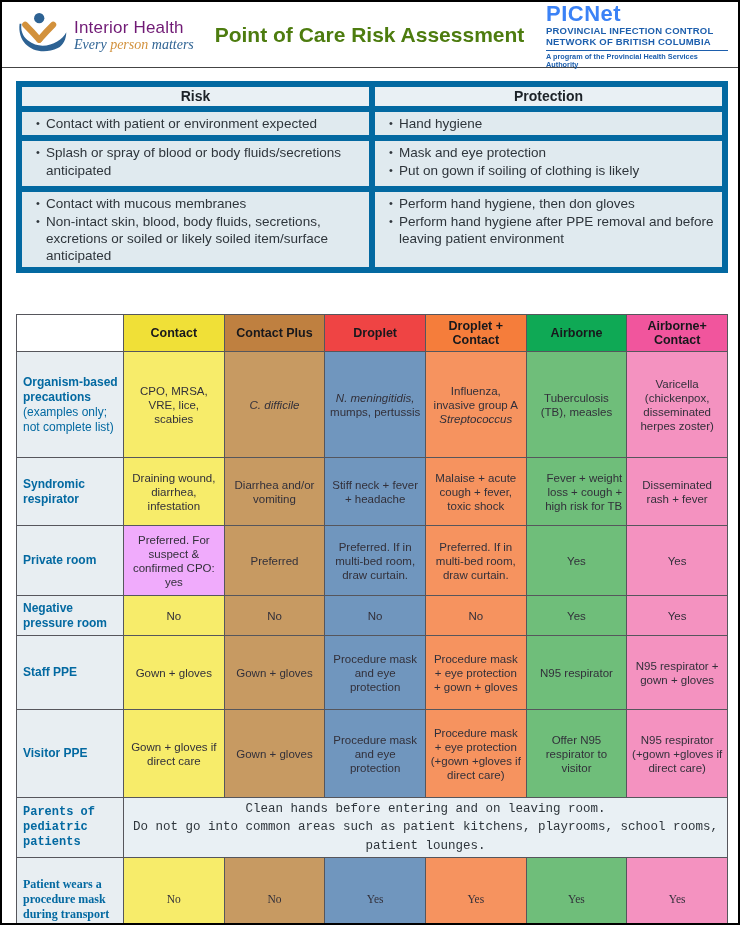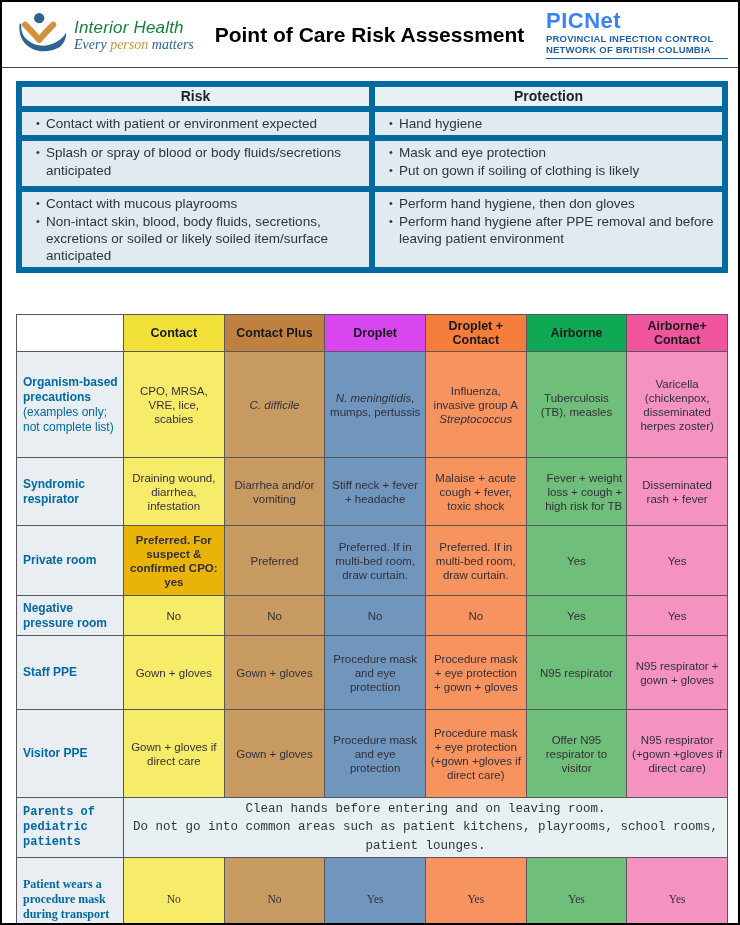--- a/index.html
+++ b/index.html
@@ -16,26 +16,26 @@
   
   .hdr{
     display:flex; align-items:center;
     padding:5px 10px 4px 12px;
     height:66px;
     border-bottom:1.5px solid #444;
   }
   .ih{ display:flex; align-items:center; width:185px; }
   .ih svg{ flex:0 0 auto; }
   .ih-text{ margin-left:4px; }
-  .ih-name{ font-size:17px; color:#15803d; letter-spacing:.2px;font-style:italic; }
+  .ih-name{ font-size:17px; color:#701a75; letter-spacing:.2px; }
   .ih-tag{ font-family:"Liberation Serif", serif; font-style:italic; font-size:14px; text-align:right; margin-top:-1px; }
   .ih-tag .blu{ color:#2d6293; } .ih-tag .org{ color:#d2913c; }
   .title{
     flex:1; text-align:center;
-    font-size:21px; font-weight:bold; color:#000000;
+    font-size:21px; font-weight:bold; color:#4d7c0f;
     padding-right:6px;
   }
   .picnet{ width:182px; line-height:1.05; }
   .picnet-name{ font-size:22px; font-weight:bold; color:#3b82f6; letter-spacing:.5px; }
   .picnet-line{ font-size:9.5px; font-weight:bold; color:#1d5fad; letter-spacing:.2px; margin-top:1px; }
   .picnet-rule{ height:1px; background:#1d5fad; margin:3px 0 2px 0; }
   .picnet-sub{ font-size:7.3px; font-weight:bold; color:#1d5fad; }
 
   
   table{ border-collapse:collapse; table-layout:fixed; }
@@ -117,20 +117,21 @@
       </div>
     </div>
 
     <h1 class="title">Point of Care Risk Assessment</h1>
 
     <div class="picnet">
       <div class="picnet-name">PICNet</div>
       <div class="picnet-line">PROVINCIAL INFECTION CONTROL</div>
       <div class="picnet-line">NETWORK OF BRITISH COLUMBIA</div>
       <div class="picnet-rule"></div>
+      <div class="picnet-sub">A program of the Provincial Health Services Authority</div>
     </div>
   </header>
 
   <table class="risk">
     <thead>
       <tr>
         <th>Risk</th>
         <th>Protection</th>
       </tr>
     </thead>
@@ -164,21 +165,21 @@
             <div class="bullet">
               <span class="dot">•</span>
               <span class="btext">Put on gown if soiling of clothing is likely</span>
             </div>
           </td>
         </tr>
         <tr>
           <td>
             <div class="bullet">
               <span class="dot">•</span>
-              <span class="btext">Contact with mucous playrooms</span>
+              <span class="btext">Contact with mucous membranes</span>
             </div>
             <div class="bullet">
               <span class="dot">•</span>
               <span class="btext">Non-intact skin, blood, body fluids, secretions, excretions or soiled or likely soiled item/surface anticipated</span>
             </div>
           </td>
           <td>
             <div class="bullet">
               <span class="dot">•</span>
               <span class="btext">Perform hand hygiene, then don gloves</span>
@@ -191,21 +192,21 @@
         </tr>
       </tbody>
   </table>
 
   <table class="matrix">
     <thead>
       <tr>
         <th class="corner"></th>
       <th style="background-color: rgb(240, 224, 55);">Contact</th>
           <th style="background-color: rgb(191, 128, 64);">Contact Plus</th>
-          <th style="background-color: #d946ef; text-align: center;">Droplet</th>
+          <th style="background-color: #ef4444; text-align: center;">Droplet</th>
           <th style="background-color: rgb(245, 125, 59);">Droplet + Contact</th>
           <th style="background-color: rgb(15, 169, 85);">Airborne</th>
           <th style="background-color: rgb(241, 85, 157);">Airborne+ Contact</th>
         </tr>
     </thead>
     <tbody>
         <tr>
           <th class="row-label"><span>Organism-based precautions</span><span class="note">(examples only; not complete list)</span></th>
           <td style="background-color: rgb(247, 236, 106);">CPO, MRSA, VRE, lice, scabies</td>
           <td style="background-color: rgb(199, 154, 98);"><span class="it">C. difficile</span></td>
@@ -218,21 +219,21 @@
           <th class="row-label"><span>Syndromic respirator</span></th>
           <td style="background-color: rgb(247, 236, 106);">Draining wound, diarrhea, infestation</td>
           <td style="background-color: rgb(199, 154, 98);">Diarrhea and/or vomiting</td>
           <td style="background-color: rgb(112, 150, 190);">Stiff neck + fever + headache</td>
           <td style="background-color: rgb(246, 147, 95);">Malaise + acute cough + fever, toxic shock</td>
           <td style="background-color: rgb(111, 190, 122); text-align: right;">Fever + weight loss + cough + high risk for TB</td>
           <td style="background-color: rgb(244, 146, 192);">Disseminated rash + fever</td>
         </tr>
         <tr>
           <th class="row-label"><span>Private room</span></th>
-          <td style="background-color: #eab308; font-weight: bold;">Preferred. For suspect &amp; confirmed CPO: yes</td>
+          <td style="background-color: #f0abfc;">Preferred. For suspect &amp; confirmed CPO: yes</td>
           <td style="background-color: rgb(199, 154, 98);">Preferred</td>
           <td style="background-color: rgb(112, 150, 190);">Preferred. If in multi-bed room, draw curtain.</td>
           <td style="background-color: rgb(246, 147, 95);">Preferred. If in multi-bed room, draw curtain.</td>
           <td style="background-color: rgb(111, 190, 122);">Yes</td>
           <td style="background-color: rgb(244, 146, 192);">Yes</td>
         </tr>
         <tr>
           <th class="row-label"><span>Negative pressure room</span></th>
           <td style="background-color: rgb(247, 236, 106);">No</td>
           <td style="background-color: rgb(199, 154, 98);">No</td>

